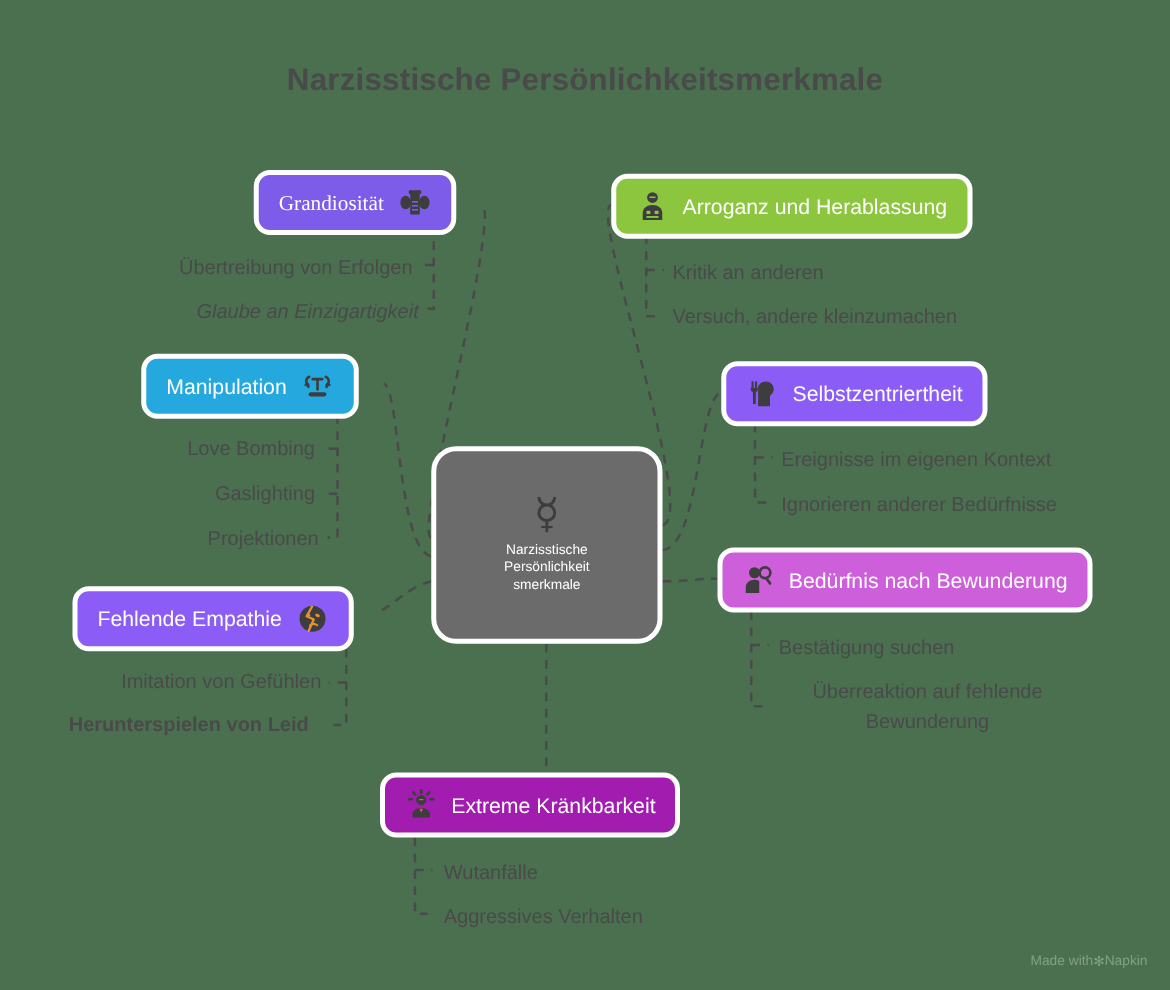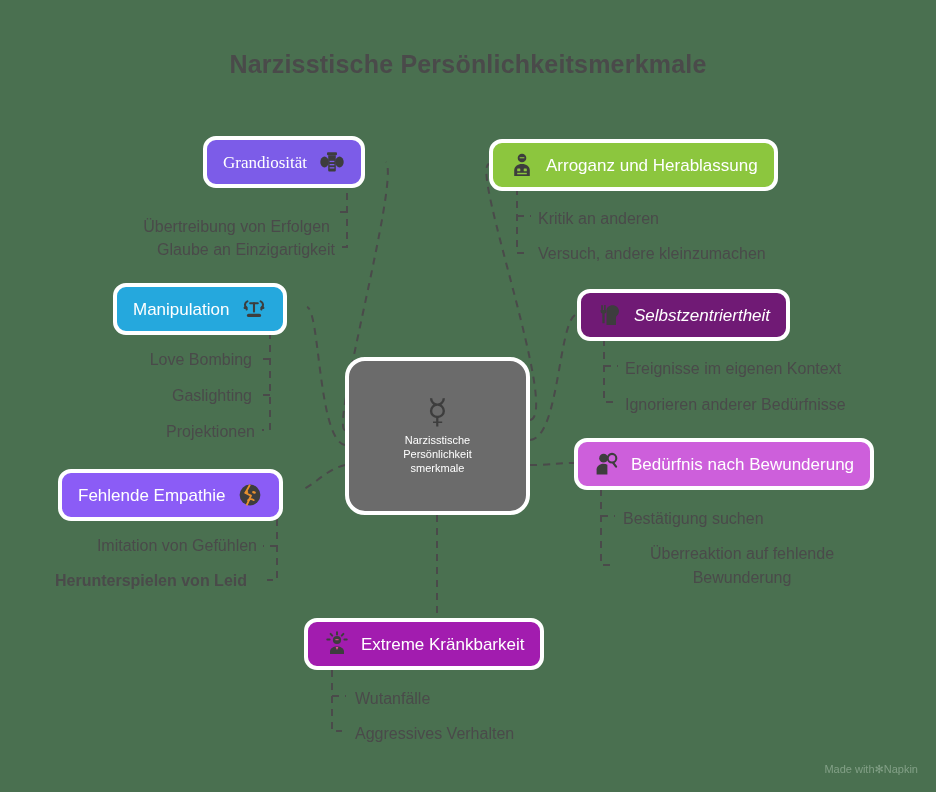--- a/index.html
+++ b/index.html
@@ -93,21 +93,21 @@
     justify-content: center;
   }
   .branch .bicon svg { display: block; }
   .branch.icon-right .bicon { margin-left: 12px; }
   .branch.icon-left  .bicon { margin-right: 11px; }
 
   
   .c-purple  { background: #7c5ce8; font-family: Liberation Serif, serif; }
   .c-green   { background: #8cc63e; }
   .c-blue    { background: #25a8dd; }
-  .c-teal    { background: #701a75; font-style: italic; }
+  .c-teal    { background: #8b5cf6; }
   .c-orange  { background: #8b5cf6; }
   .c-magenta { background: #cd5fdb; }
   .c-pink    { background: #a21caf; }
 
   
   .sub {
     position: absolute;
     font-size: 16px;
     color: #4a4a4a;
     line-height: 1.5;
@@ -197,22 +197,22 @@
           <ellipse cx="20.5" cy="13" rx="4.2" ry="5.4"></ellipse>
           <rect x="8" y="3.2" width="10" height="3" rx="1"></rect>
           <path d="M9.2 6.2h7.6v2.2a3.8 3.8 0 0 1-7.6 0z"></path>
           <rect x="9.2" y="9.6" width="7.6" height="13" rx="1"></rect>
           <rect x="10.6" y="11.8" width="4.8" height="1.3" fill="#7c5ce8"></rect>
           <rect x="10.6" y="15" width="4.8" height="1.3" fill="#7c5ce8"></rect>
           <rect x="10.6" y="18.2" width="4.8" height="1.3" fill="#7c5ce8"></rect>
         </svg>
       </span>
     </div>
-    <div class="sub right-align" style="left:60px; top:203px; width:270px;margin-top:12px;">Übertreibung von Erfolgen</div>
-    <div class="sub right-align" style="left:60px; top:238px; width:275px;">Glaube an Einzigartigkeit</div>
+    <div class="sub right-align" style="left:60px; top:203px; width:270px;">Übertreibung von Erfolgen</div>
+    <div class="sub right-align" style="left:60px; top:238px; width:275px;font-style:italic;">Glaube an Einzigartigkeit</div>
 
     <div class="branch c-green icon-left" style="left:489px; top:139px;">
       <span class="bicon">
         <svg width="26" height="26" viewBox="0 0 26 26" fill="#3d3d3d">
           <circle cx="13" cy="6" r="4.3"></circle>
           <path d="M10.6 5.2h4.8v1.1h-4.8z" fill="#8cc63e"></path>
           <path d="M5.2 24v-5.8c0-3.6 3.4-6.2 7.8-6.2s7.8 2.6 7.8 6.2V24z"></path>
           <rect x="8.2" y="16.6" width="3.1" height="2.6" rx="0.5" fill="#8cc63e"></rect>
           <rect x="14.7" y="16.6" width="3.1" height="2.6" rx="0.5" fill="#8cc63e"></rect>
           <rect x="8.2" y="20.8" width="9.6" height="1.5" fill="#8cc63e"></rect>

